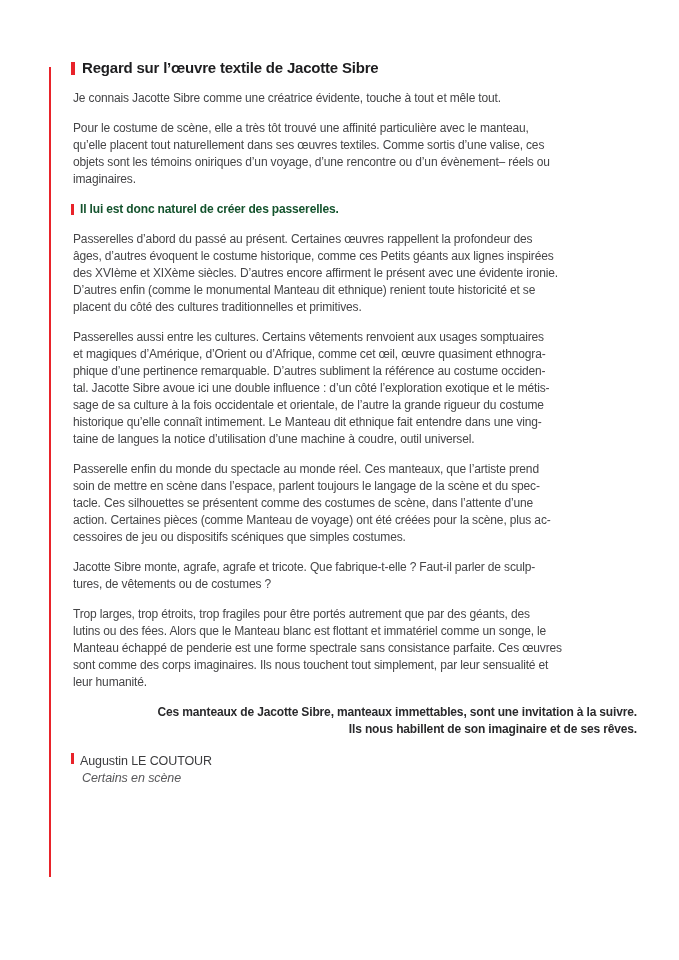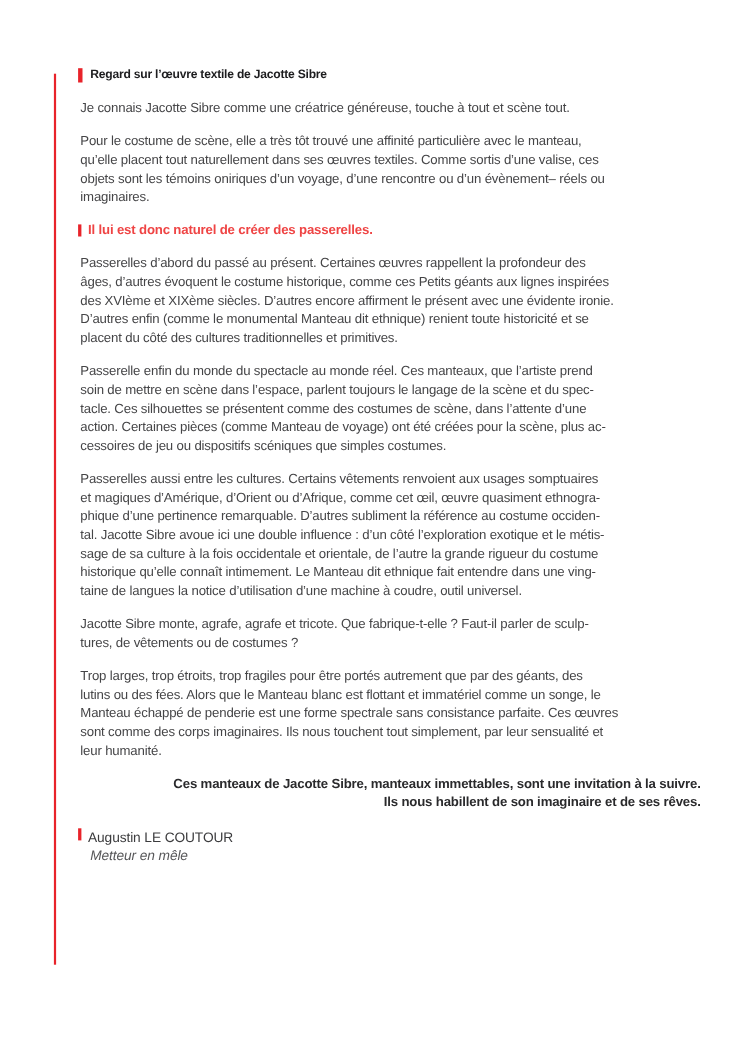--- a/index.html
+++ b/index.html
@@ -28,21 +28,21 @@
     width: 3px; height: 11px;
     background: #e8232a;
     flex: 0 0 3px;
   }
   .tick-lg { height: 13px; width: 4px; flex-basis: 4px; }
   .title-row {
     display: flex; align-items: center; gap: 7px;
     margin: 0 0 13px 0;
   }
   .title-text {
-    font-size: 11px; font-weight: bold;
+    font-size: 15px; font-weight: bold;
     letter-spacing: -0.2px;
     color: #1d1d1f;
     line-height: 18px;
   }
   p.body {
     margin: 0 0 13px 2px;
     font-size: 12px;
     line-height: 17px;
     letter-spacing: -0.15px;
     white-space: pre-line;
@@ -53,21 +53,21 @@
     text-align: right;
   }
   .subhead-row {
     display: flex; align-items: center; gap: 6px;
     margin: 0 0 13px 0;
     min-height: 17px;
   }
   .subhead-text {
     font-size: 12px; font-weight: bold;
     letter-spacing: -0.15px;
-    color: #ef4444;
+    color: #14532d;
     line-height: 17px;
   }
   .signature { margin-top: 15px; }
   .sig-row {
     display: flex; align-items: flex-start; gap: 6px;
     min-height: 17px;
   }
   .sig-name {
     font-size: 12.5px;
     color: #3c3c3e;
@@ -90,66 +90,66 @@
 
   <div class="red-rule"></div>
 
   <div class="content">
 
     <h1 class="title-row">
       <span class="tick tick-lg"></span>
       <span class="title-text">Regard sur l’œuvre textile de Jacotte Sibre</span>
     </h1>
 
-    <p class="body">Je connais Jacotte Sibre comme une créatrice généreuse, touche à tout et scène tout.</p>
+    <p class="body">Je connais Jacotte Sibre comme une créatrice évidente, touche à tout et mêle tout.</p>
 
     <p class="body">Pour le costume de scène, elle a très tôt trouvé une affinité particulière avec le manteau,
 qu’elle placent tout naturellement dans ses œuvres textiles. Comme sortis d’une valise, ces
 objets sont les témoins oniriques d’un voyage, d’une rencontre ou d’un évènement– réels ou
 imaginaires.</p>
 
     <h2 class="subhead-row">
       <span class="tick"></span>
       <span class="subhead-text">Il lui est donc naturel de créer des passerelles.</span>
     </h2>
 
     <p class="body">Passerelles d’abord du passé au présent. Certaines œuvres rappellent la profondeur des
 âges, d’autres évoquent le costume historique, comme ces Petits géants aux lignes inspirées
 des XVIème et XIXème siècles. D’autres encore affirment le présent avec une évidente ironie.
 D’autres enfin (comme le monumental Manteau dit ethnique) renient toute historicité et se
 placent du côté des cultures traditionnelles et primitives.</p>
 
-    <p class="body">Passerelle enfin du monde du spectacle au monde réel. Ces manteaux, que l’artiste prend
-soin de mettre en scène dans l’espace, parlent toujours le langage de la scène et du spec-
-tacle. Ces silhouettes se présentent comme des costumes de scène, dans l’attente d’une
-action. Certaines pièces (comme Manteau de voyage) ont été créées pour la scène, plus ac-
-cessoires de jeu ou dispositifs scéniques que simples costumes.</p>
-
     <p class="body">Passerelles aussi entre les cultures. Certains vêtements renvoient aux usages somptuaires
 et magiques d’Amérique, d’Orient ou d’Afrique, comme cet œil, œuvre quasiment ethnogra-
 phique d’une pertinence remarquable. D’autres subliment la référence au costume occiden-
 tal. Jacotte Sibre avoue ici une double influence : d’un côté l’exploration exotique et le métis-
 sage de sa culture à la fois occidentale et orientale, de l’autre la grande rigueur du costume
 historique qu’elle connaît intimement. Le Manteau dit ethnique fait entendre dans une ving-
 taine de langues la notice d’utilisation d’une machine à coudre, outil universel.</p>
+
+    <p class="body">Passerelle enfin du monde du spectacle au monde réel. Ces manteaux, que l’artiste prend
+soin de mettre en scène dans l’espace, parlent toujours le langage de la scène et du spec-
+tacle. Ces silhouettes se présentent comme des costumes de scène, dans l’attente d’une
+action. Certaines pièces (comme Manteau de voyage) ont été créées pour la scène, plus ac-
+cessoires de jeu ou dispositifs scéniques que simples costumes.</p>
 
     <p class="body">Jacotte Sibre monte, agrafe, agrafe et tricote. Que fabrique-t-elle ? Faut-il parler de sculp-
 tures, de vêtements ou de costumes ?</p>
 
     <p class="body">Trop larges, trop étroits, trop fragiles pour être portés autrement que par des géants, des
 lutins ou des fées. Alors que le Manteau blanc est flottant et immatériel comme un songe, le
 Manteau échappé de penderie est une forme spectrale sans consistance parfaite. Ces œuvres
 sont comme des corps imaginaires. Ils nous touchent tout simplement, par leur sensualité et
 leur humanité.</p>
 
     <p class="body bold">Ces manteaux de Jacotte Sibre, manteaux immettables, sont une invitation à la suivre.
 Ils nous habillent de son imaginaire et de ses rêves.</p>
 
     <div class="signature">
       <div class="sig-row">
         <span class="tick"></span>
         <span class="sig-name">Augustin LE COUTOUR</span>
       </div>
-      <div class="sig-role">Metteur en mêle</div>
+      <div class="sig-role">Certains en scène</div>
     </div>
 
   </div>
 </div>
 
 </body></html>

